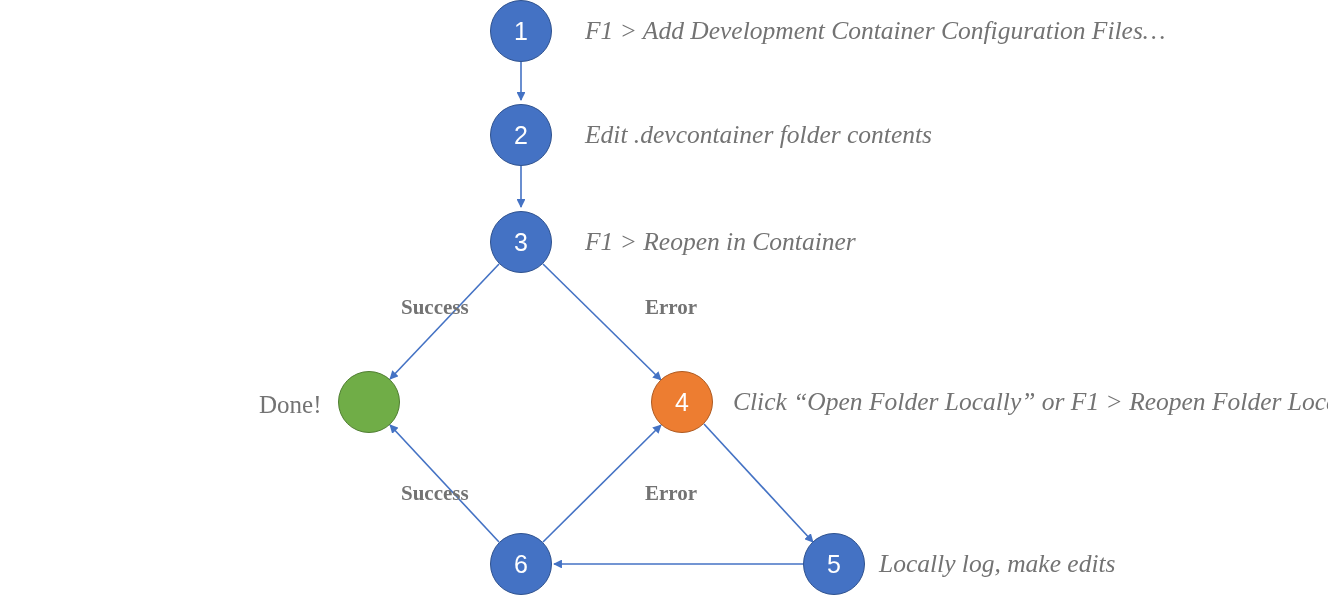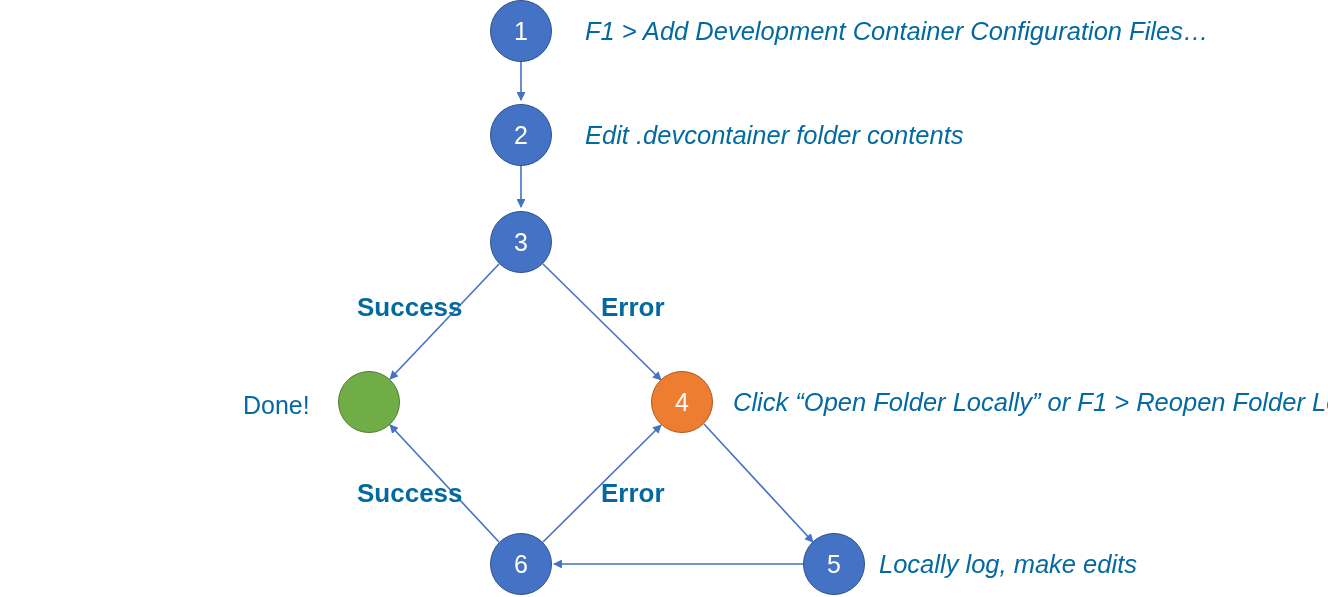--- a/index.html
+++ b/index.html
@@ -45,32 +45,33 @@
     background: #ed7d31;
     border: 1.5px solid #ae5a21;
   }
   .node-green {
     background: #70ad47;
     border: 1.5px solid #507e32;
   }
   .label {
     position: absolute;
     white-space: nowrap;
-    color: #0369a1;
-    font-family: Liberation Sans, sans-serif;
+    color: #737373;
+    font-family: Liberation Serif, serif;
   }
   .label-step {
     font-style: italic;
     font-size: 25.5px;
     font-weight: 400;
   }
   .label-branch {
     font-weight: bold;
-    font-size: 26px;
+    font-size: 21px;
     font-style: normal;
+    margin-left: 44px;
   }
   .label-done {
     font-size: 25px;
     font-style: normal;
     font-weight: 400;
   }
 </style>
 </head>
 <body>
 
@@ -125,27 +126,28 @@
   </div>
 
   <div class="node node-blue" style="left:803px; top:533px; width:62px; height:62px;">
     <span>5</span>
   </div>
 
   <div class="label label-step" style="left:585px; top:31px; transform:translateY(-50%);">F1 &gt; Add Development Container Configuration Files…</div>
 
   <div class="label label-step" style="left:585px; top:135px; transform:translateY(-50%);">Edit .devcontainer folder contents</div>
 
+  <div class="label label-step" style="left:585px; top:242px; transform:translateY(-50%);">F1 &gt; Reopen in Container</div>
 
   <div class="label label-step" style="left:733px; top:402px; transform:translateY(-50%);">Click “Open Folder Locally” or F1 &gt; Reopen Folder Locally</div>
 
   <div class="label label-step" style="left:879px; top:564px; transform:translateY(-50%);">Locally log, make edits</div>
 
 
-  <div class="label label-done" style="left:243px; top:405px; transform:translateY(-50%);">Done!</div>
+  <div class="label label-done" style="left:259px; top:405px; transform:translateY(-50%);">Done!</div>
 
   <div class="label label-branch" style="left:357px; top:307px; transform:translateY(-50%);">Success</div>
 
   <div class="label label-branch" style="left:601px; top:307px; transform:translateY(-50%);">Error</div>
 
   <div class="label label-branch" style="left:357px; top:493px; transform:translateY(-50%);">Success</div>
 
   <div class="label label-branch" style="left:601px; top:493px; transform:translateY(-50%);">Error</div>
 
 </div>

